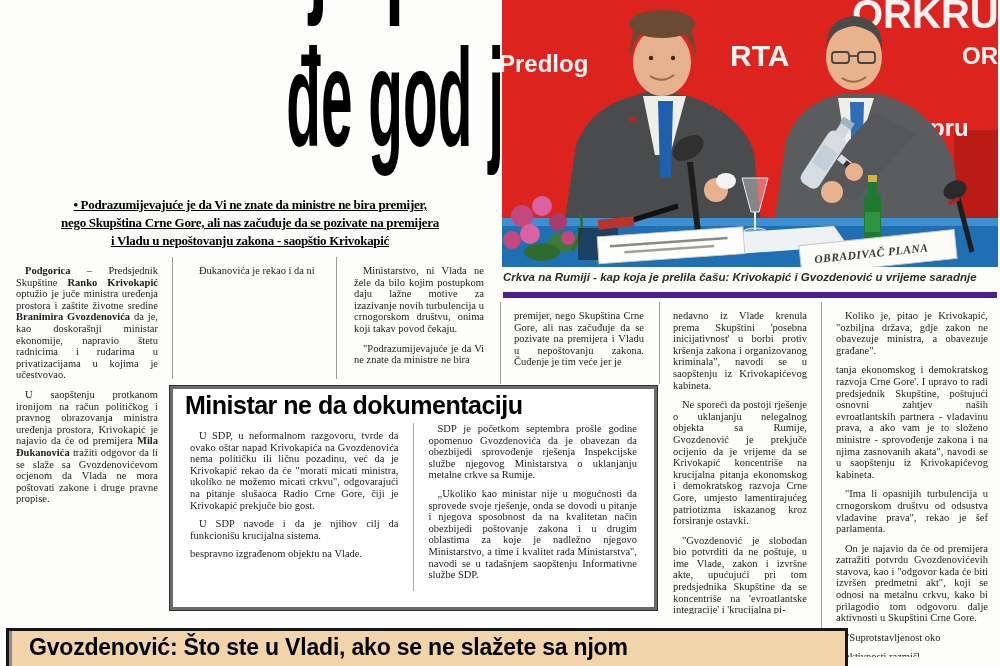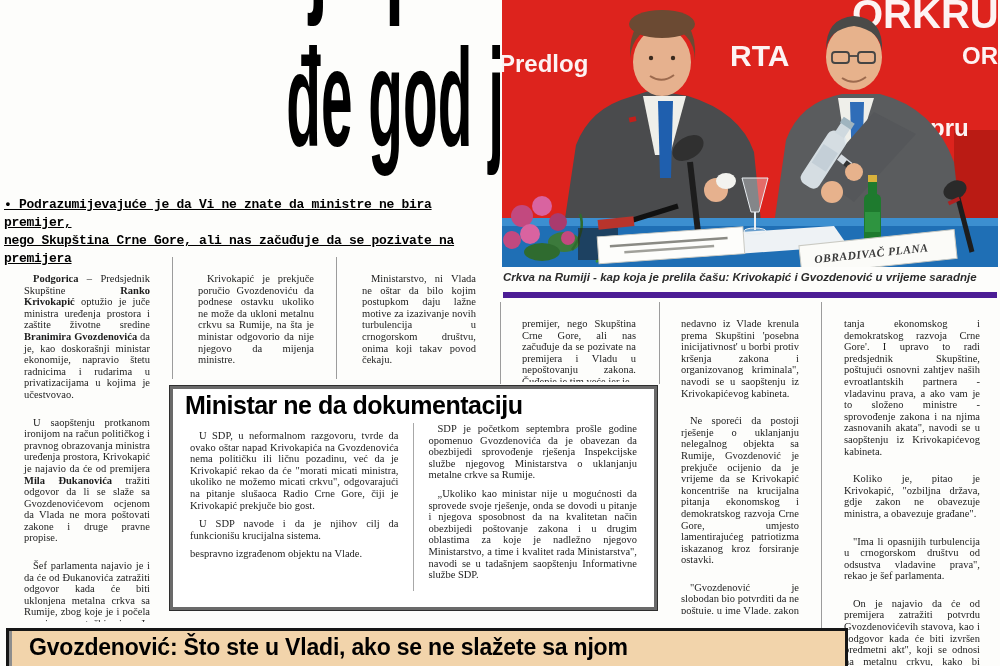--- a/index.html
+++ b/index.html
@@ -3,28 +3,28 @@
 <meta charset="utf-8">
 <style>
   html,body{margin:0;padding:0}
   body{width:1000px;height:666px;position:relative;overflow:hidden;background:#fdfdfb;
        font-family:"Liberation Serif",serif;color:#1c1c1c}
   
   .hl{position:absolute;width:497px;text-align:center;font-family:"Liberation Sans",sans-serif;
       font-weight:bold;color:#000;white-space:nowrap}
   .hl .in{display:inline-block;transform-origin:center bottom}
   
-  .subhead{position:absolute;left:4px;top:196px;width:492px;text-align:left;
-           font-family:Liberation Mono, monospace;font-weight:bold;font-size:13px;
+  .subhead{position:absolute;left:4px;top:196px;width:492px;text-align:center;
+           font-family:Liberation Serif, serif;font-weight:bold;font-size:13px;
            line-height:18px;letter-spacing:-0.3px;color:#000}
   .subhead span{text-decoration:underline}
   
   .bodycol{position:absolute;font-size:10.5px;line-height:11.6px;text-align:justify;
            overflow:hidden}
-  .bodycol p{margin:16px;text-indent:9px}
+  .bodycol p{margin:8px;text-indent:9px}
   .bodycol b{font-weight:bold}
   .vline{position:absolute;width:1px;background:#9c9c9c}
   
   .docbox{position:absolute;left:170px;top:386px;width:487px;height:224px;background:#fff;
           border:3px solid #6a6a6a;outline:1px solid #2e2e2e;box-sizing:border-box;
           padding:2px 10px 12px 10px;overflow:hidden}
   .docbox h2{margin:0 0 3px 2px;font-family:"Liberation Sans",sans-serif;font-weight:900;
              font-size:25px;letter-spacing:-0.5px;color:#000}
   .docbox .cols{column-count:2;column-gap:16px;column-rule:1px solid #a8a8a8;
                 font-size:10.5px;line-height:11.6px;text-align:justify;height:168px;overflow:hidden}
@@ -47,35 +47,34 @@
 <div class="hl" style="top:-112px;left:0;font-size:132px;line-height:132px">
   <span class="in" style="transform:scale(0.52,1)">što je pravio</span>
 </div>
 <div class="hl" style="top:28px;left:0;font-size:132px;line-height:150px">
   <span class="in" style="transform:scale(0.43,1.05)">đe god je stigao</span>
 </div>
 
 <div class="subhead">
   <span>• Podrazumijevajuće je da Vi ne znate da ministre ne bira premijer,</span><br>
   <span>nego Skupština Crne Gore, ali nas začuđuje da se pozivate na premijera</span><br>
+  <span>i Vladu u nepoštovanju zakona - saopštio Krivokapić</span>
 </div>
 
 <div class="bodycol" style="left:8px;top:257px;width:158px;height:365px">
   <p><b>Podgorica</b> – Predsjednik Skupštine <b>Ranko Krivokapić</b> optužio je juče ministra uređenja prostora i zaštite životne sredine <b>Branimira Gvozdenovića</b> da je, kao doskorašnji ministar ekonomije, napravio štetu radnicima i rudarima u privatizacijama u kojima je učestvovao.</p>
   <p>U saopštenju protkanom ironijom na račun političkog i pravnog obrazovanja ministra uređenja prostora, Krivokapić je najavio da će od premijera <b>Mila Đukanovića</b> tražiti odgovor da li se slaže sa Gvozdenovićevom ocjenom da Vlada ne mora poštovati zakone i druge pravne propise.</p>
-  <p>Šef parlamenta najavio je i da će od Đukanovića zatražiti odgovor kada će biti uklonjena metalna crkva sa Rumije, zbog koje je i počela razmjena optužbi između njega i Gvozdenovića.</p>
 </div>
 <div class="vline" style="left:172px;top:257px;height:122px"></div>
 <div class="bodycol" style="left:182px;top:257px;width:148px;height:122px">
-  <p>Krivokapić je prekjuče poručio Gvozdenoviću da podnese ostavku ukoliko ne može da ukloni metalnu crkvu sa Rumije, na šta je ministar odgovorio da nije njegovo da mijenja ministre.</p>
   <p>Đukanovića je rekao i da ni</p>
 </div>
 <div class="vline" style="left:336px;top:257px;height:122px"></div>
 <div class="bodycol" style="left:346px;top:257px;width:146px;height:122px">
-  <p>Ministarstvo, ni Vlada ne oštar da bilo kojim postupkom daju lažne motive za izazivanje novih turbulencija u crnogorskom društvu, onima koji takav povod čekaju.</p>
+  <p>Ministarstvo, ni Vlada ne žele da bilo kojim postupkom daju lažne motive za izazivanje novih turbulencija u crnogorskom društvu, onima koji takav povod čekaju.</p>
   <p>"Podrazumijevajuće je da Vi ne znate da ministre ne bira</p>
 </div>
 
 <div class="docbox">
   <h2>Ministar ne da dokumentaciju</h2>
   <div class="cols">
     <p>U SDP, u neformalnom razgovoru, tvrde da ovako oštar napad Krivokapića na Gvozdenovića nema političku ili ličnu pozadinu, već da je Krivokapić rekao da će "morati micati ministra, ukoliko ne možemo micati crkvu", odgovarajući na pitanje slušaoca Radio Crne Gore, čiji je Krivokapić prekjuče bio gost.</p>
     <p>U SDP navode i da je njihov cilj da funkcionišu krucijalna sistema.</p>
     <p style="text-indent:0">bespravno izgrađenom objektu na Vlade.</p>
     <p>SDP je početkom septembra prošle godine opomenuo Gvozdenovića da je obavezan da obezbijedi sprovođenje rješenja Inspekcijske službe njegovog Ministarstva o uklanjanju metalne crkve sa Rumije.</p>
@@ -199,22 +198,22 @@
   <p style="text-indent:0">premijer, nego Skupština Crne Gore, ali nas začuđuje da se pozivate na premijera i Vladu u nepoštovanju zakona. Čuđenje je tim veće jer je</p>
 </div>
 <div class="vline" style="left:659px;top:302px;height:82px"></div>
 <div class="bodycol" style="left:665px;top:302px;width:150px;height:312px">
   <p style="text-indent:0">nedavno iz Vlade krenula prema Skupštini 'posebna inicijativnost' u borbi protiv kršenja zakona i organizovanog kriminala", navodi se u saopštenju iz Krivokapićevog kabineta.</p>
   <p>Ne sporeći da postoji rješenje o uklanjanju nelegalnog objekta sa Rumije, Gvozdenović je prekjuče ocijenio da je vrijeme da se Krivokapić koncentriše na krucijalna pitanja ekonomskog i demokratskog razvoja Crne Gore, umjesto lamentirajućeg patriotizma iskazanog kroz forsiranje ostavki.</p>
   <p>"Gvozdenović je slobodan bio potvrditi da ne poštuje, u ime Vlade, zakon i izvršne akte, upućujući pri tom predsjednika Skupštine da se koncentriše na 'evroatlantske integracije' i 'krucijalna pi-</p>
 </div>
 <div class="vline" style="left:821px;top:302px;height:356px"></div>
 <div class="bodycol" style="left:828px;top:302px;width:168px;height:364px">
+  <p>Koliko je, pitao je Krivokapić, "ozbiljna država, gdje zakon ne obavezuje ministra, a obavezuje građane".</p>
   <p style="text-indent:0">tanja ekonomskog i demokratskog razvoja Crne Gore'. I upravo to radi predsjednik Skupštine, poštujući osnovni zahtjev naših evroatlantskih partnera - vladavinu prava, a ako vam je to složeno ministre - sprovođenje zakona i na njima zasnovanih akata", navodi se u saopštenju iz Krivokapićevog kabineta.</p>
-  <p>Koliko je, pitao je Krivokapić, "ozbiljna država, gdje zakon ne obavezuje ministra, a obavezuje građane".</p>
   <p>"Ima li opasnijih turbulencija u crnogorskom društvu od odsustva vladavine prava", rekao je šef parlamenta.</p>
   <p>On je najavio da će od premijera zatražiti potvrdu Gvozdenovićevih stavova, kao i "odgovor kada će biti izvršen predmetni akt", koji se odnosi na metalnu crkvu, kako bi prilagodio tom odgovoru dalje aktivnosti u Skupštini Crne Gore.</p>
   <p>"Suprotstavljenost oko</p>
   <p class="partial">aktivnosti razmišl</p>
 </div>
 
 <div class="banner">
   <span>Gvozdenović: Što ste u Vladi, ako se ne slažete sa njom</span>
 </div>
 

